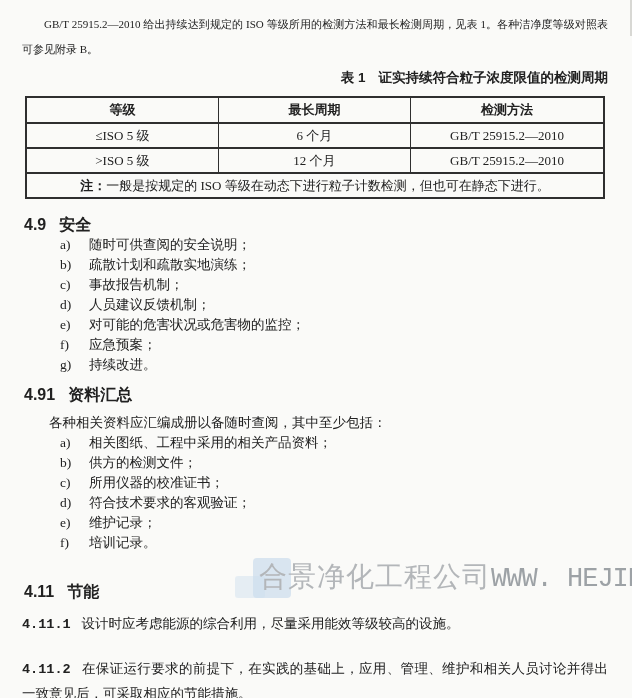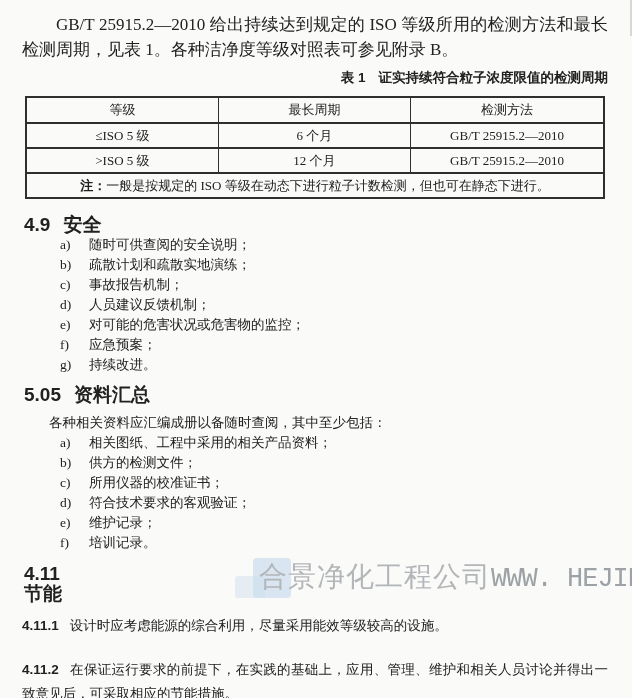--- a/index.html
+++ b/index.html
@@ -7,43 +7,43 @@
     --wm-cn:#b3b6b9; --wm-en:#9da2a6; --wm-blue:#cddeed;
   }
   *{margin:0;padding:0;box-sizing:border-box;}
   html,body{background:#ffffff;}
   body{
     width:632px;height:698px;position:relative;overflow:hidden;
     background:var(--paper);color:var(--ink);
     font-family:"Liberation Serif","DejaVu Serif",serif;
   }
   .page{position:relative;height:100%;padding:12px 24px 0 22px;}
-  .intro{font-size:17px;line-height:25px;text-indent:2em;text-align:justify;}
+  .intro{font-size:11px;line-height:25px;text-indent:2em;text-align:justify;}
   .caption{margin-top:6px;text-align:right;font-family:"Liberation Sans","DejaVu Sans",sans-serif;
     font-weight:bold;font-size:13.5px;line-height:20px;}
   .caption .cap-label{margin-right:13px;}
   table.t1{margin:8px 0 0 3px;width:580px;border-collapse:collapse;font-size:13px;
     border:2px solid var(--rule);}
   table.t1 th,table.t1 td{
     border:1px solid var(--rule);border-top-width:2px;border-bottom-width:2px;
     text-align:center;font-weight:normal;height:25px;padding:2px 4px;}
-  table.t1 th{height:26px;}
+  table.t1 th{height:26px;font-weight:bold;}
   .col-grade{width:193px;} .col-period{width:193px;} .col-method{width:194px;}
   td.note-cell{text-align:left;padding:3px 10px 3px 12px;height:26px;}
   td.note-cell .note-label{font-weight:bold;font-family:"Liberation Sans","DejaVu Sans",sans-serif;}
   .h2{margin:16px 0 0 2px;font-family:"Liberation Sans","DejaVu Sans",sans-serif;
-    font-weight:bold;font-size:19px;line-height:20px;display:flex;}
+    font-weight:bold;font-size:16px;line-height:20px;display:flex;}
   .h2 .h2-num{margin-right:13px;}
-  .h2.mt10{margin-top:10px;} .h2.mt11{margin-top:11px;flex-direction:column;}
+  .h2.mt10{margin-top:10px;} .h2.mt11{margin-top:29px;}
   .lead{margin-top:8px;font-size:13.5px;line-height:20px;text-indent:2em;}
   .li{display:flex;margin-left:38px;font-size:13.5px;line-height:20px;}
   .li .lbl{width:29px;flex:none;}
   .clause{margin-top:10px;font-size:13.5px;line-height:24px;text-align:justify;}
   .clause.second{margin-top:20px;}
-  .clause .cl-num{font-family:Liberation Sans, sans-serif;font-weight:bold;margin-right:11px;}
+  .clause .cl-num{font-family:Liberation Mono, monospace;font-weight:bold;margin-right:11px;}
   .watermark{position:absolute;left:231px;top:558px;z-index:5;pointer-events:none;white-space:nowrap;}
   .wm-text{position:relative;z-index:2;}
   .wm-cn{font-size:28px;letter-spacing:1px;color:var(--wm-cn);font-family:"Liberation Serif",serif;margin-left:28px;}
   .wm-en{font-size:27px;color:var(--wm-en);font-family:"Liberation Mono","DejaVu Sans Mono",monospace;letter-spacing:-1px;}
   .wm-sq1{position:absolute;left:22px;top:0;width:38px;height:40px;background:var(--wm-blue);
     border-radius:4px;z-index:1;opacity:.75;}
   .wm-sq2{position:absolute;left:4px;top:18px;width:30px;height:22px;background:var(--wm-blue);
     border-radius:3px;z-index:1;opacity:.45;}
   .edge-mark{position:absolute;right:0;top:0;width:2px;height:36px;background:#d8d8d4;}
 </style>
@@ -112,21 +112,21 @@
   <div class="li">
       <span class="lbl">f)</span>
       <span>应急预案；</span>
     </div>
   <div class="li">
       <span class="lbl">g)</span>
       <span>持续改进。</span>
     </div>
 
   <div class="h2 mt10">
-    <span class="h2-num">5.05</span>
+    <span class="h2-num">4.91</span>
     <span>资料汇总</span>
   </div>
   <p class="lead">各种相关资料应汇编成册以备随时查阅，其中至少包括：</p>
   <div class="li">
       <span class="lbl">a)</span>
       <span>相关图纸、工程中采用的相关产品资料；</span>
     </div>
   <div class="li">
       <span class="lbl">b)</span>
       <span>供方的检测文件；</span>

